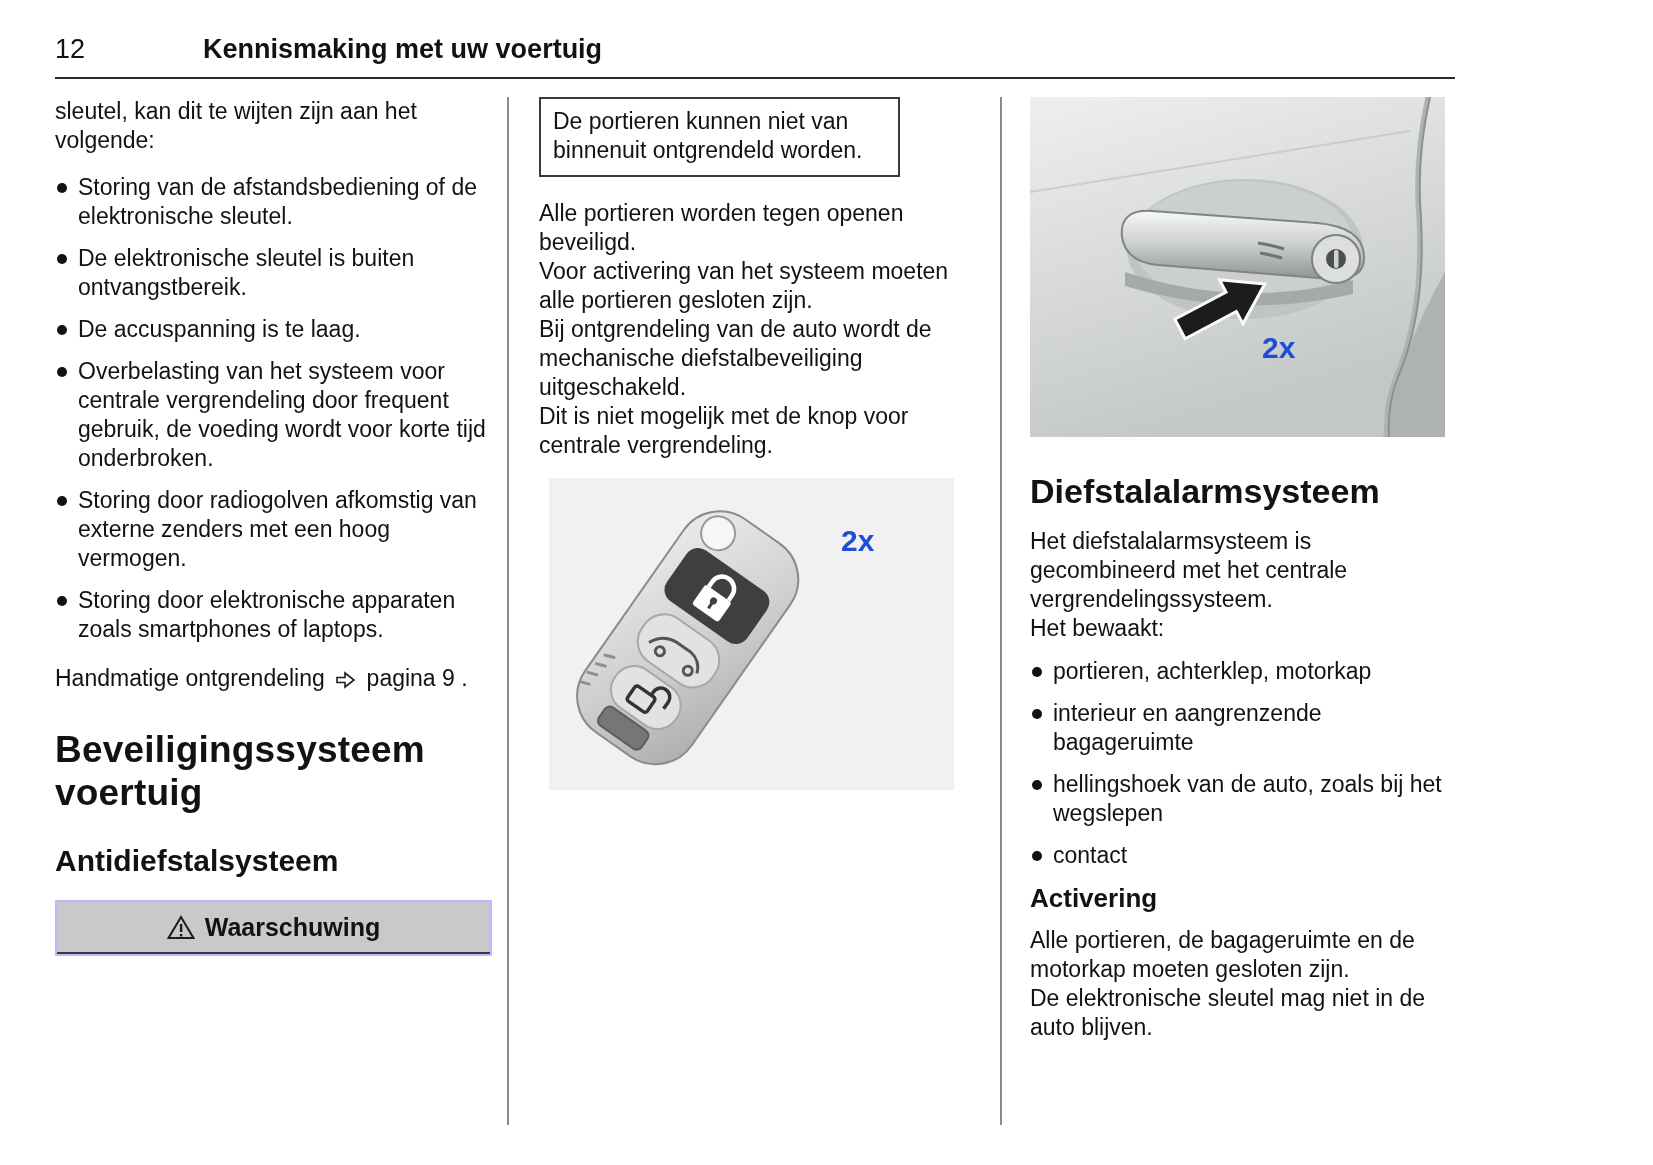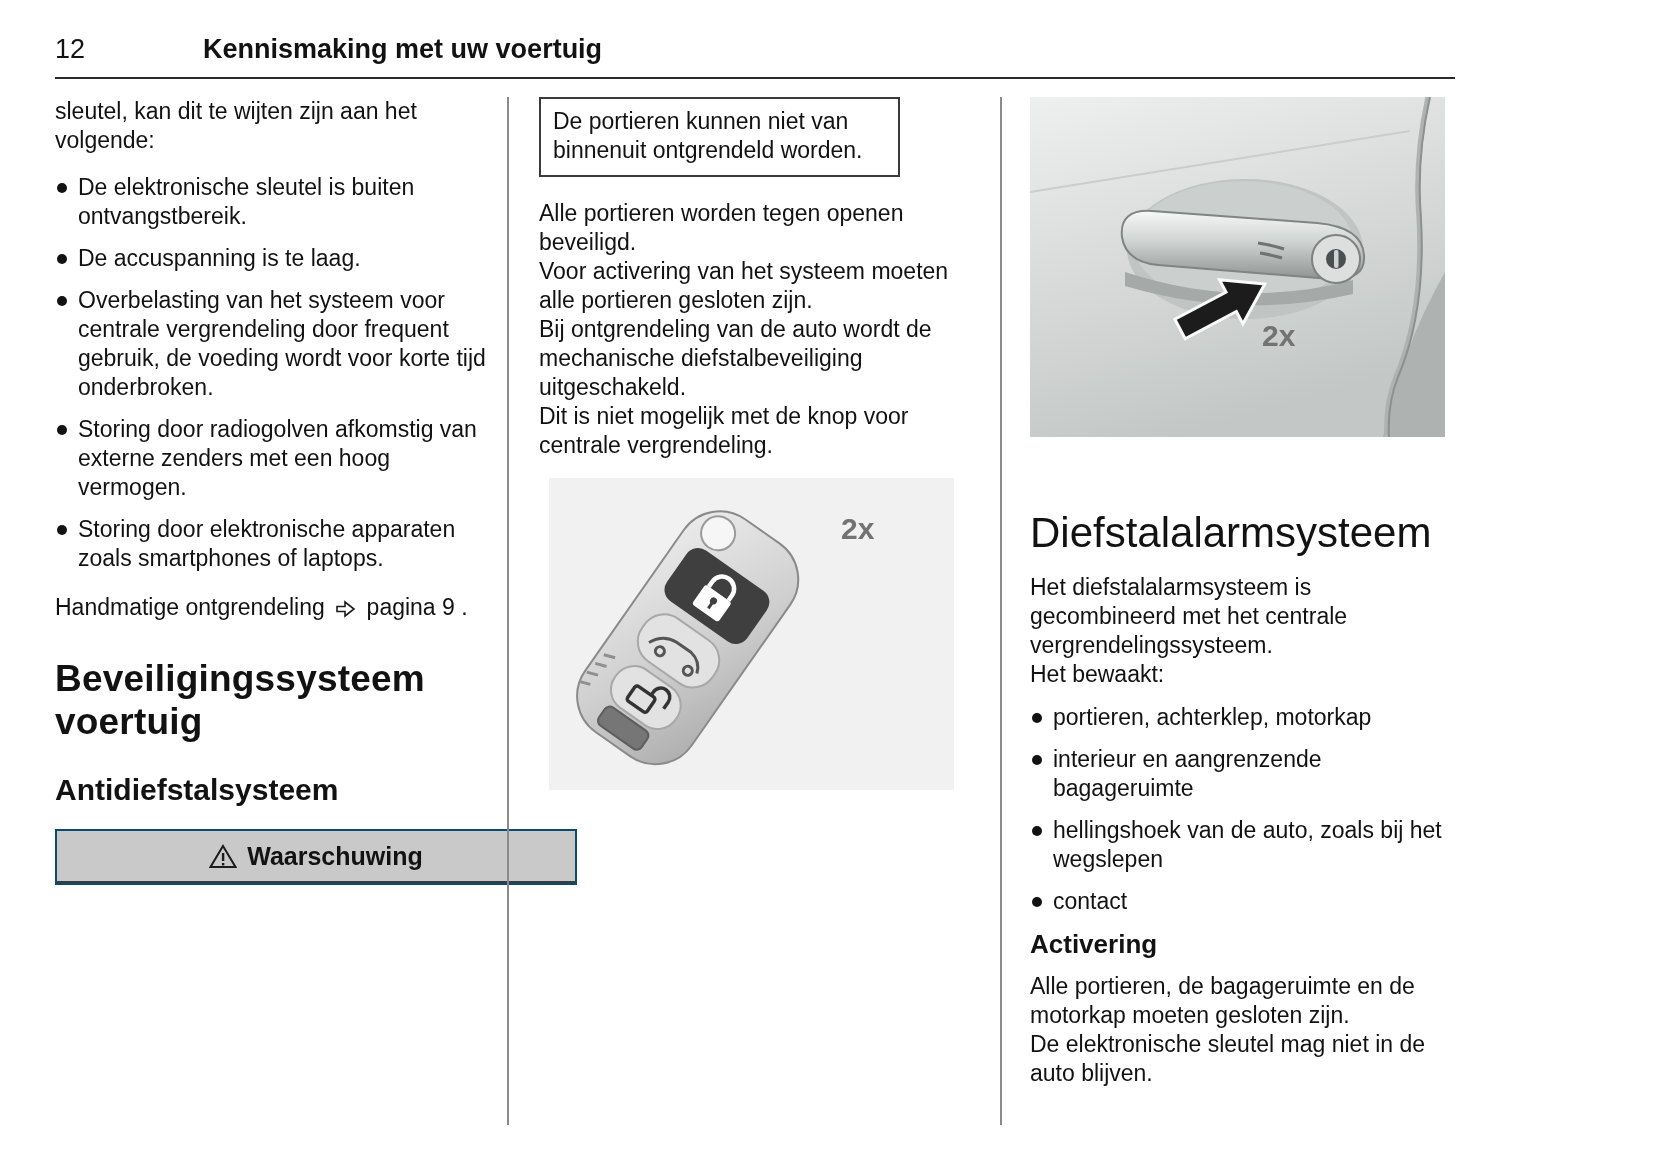--- a/index.html
+++ b/index.html
@@ -40,67 +40,71 @@
   .dot { width: 10px; height: 10px; border-radius: 50%; background: #121212; margin: 10px 11px 0 2px; flex: none; }
 
   .manual-line { margin-top: 20px; font-size: 23px; line-height: 29px; }
   .inline-icon { display: inline-block; vertical-align: -3px; margin: 0 4px; }
 
   .h-section { font-size: 37px; font-weight: bold; line-height: 43px; margin-top: 32px; letter-spacing: 0.2px; }
   .h-sub { font-size: 30px; font-weight: bold; margin-top: 30px; }
   .h-small { font-size: 26px; font-weight: bold; margin-top: 26px; }
 
   
-  .warnbox { border: 2px solid #0c4a6e; margin-top: 22px; width: 522px; }
+  .warnbox { border: 2px solid #c4b5fd; margin-top: 22px; width: 437px; }
   .warnhead {
     background: #c9c9c9; border-bottom: 2px solid #3a3a3a;
     text-align: center; padding: 11px 0 10px 0;
     font-size: 25px; font-weight: bold;
   }
   .warnhead svg { vertical-align: -4px; margin-right: 10px; }
   .warnbody { padding: 8px 12px 10px 12px; font-size: 23px; line-height: 29px; }
 
   
   .notebox { border: 2px solid #3a3a3a; padding: 8px 12px 10px 12px; font-size: 23px; line-height: 29px; margin-bottom: 22px; width: 361px; }
 
   .pgroup { margin-top: 20px; }
 
   
   .keyfig {
     position: relative; width: 405px; height: 312px;
     background: #f1f1f1; margin: 18px 0 58px 10px;
   }
-  .fig-label { position: absolute; font-size: 30px; font-weight: bold; color: #737373; }
+  .fig-label { position: absolute; font-size: 30px; font-weight: bold; color: #1d4ed8; margin-top: 12px; }
   .keyfig .fig-label { left: 292px; top: 34px; }
 
   
   .doorfig { position: relative; width: 415px; height: 340px; }
   .doorfig .fig-label { left: 232px; top: 222px; }
 
-  .col3 .h-big { font-size: 42px; font-weight: normal; margin-top: 72px; margin-bottom: 16px; }
+  .col3 .h-big { font-size: 34px; font-weight: bold; margin-top: 35px; margin-bottom: 16px; }
   .col3 .bullets { margin-top: 14px; }
 
   .instr { font-size: 23px; line-height: 31px; }
 </style>
 </head>
 <body>
 
 <div class="page">
 
   <div class="header">
     <span class="page-num">12</span>
     <span class="header-title">Kennismaking met uw voertuig</span>
   </div>
 
   <div class="columns">
 
     <div class="col1">
       <p class="para intro">sleutel, kan dit te wijten zijn aan het volgende:</p>
 
       <div class="bullets">
+        <div class="bullet">
+          <span class="dot"></span>
+          <span>Storing van de afstandsbediening of de elektronische sleutel.</span>
+        </div>
         <div class="bullet">
           <span class="dot"></span>
           <span>De elektronische sleutel is buiten ontvangstbereik.</span>
         </div>
         <div class="bullet">
           <span class="dot"></span>
           <span>De accuspanning is te laag.</span>
         </div>
         <div class="bullet">
           <span class="dot"></span>

